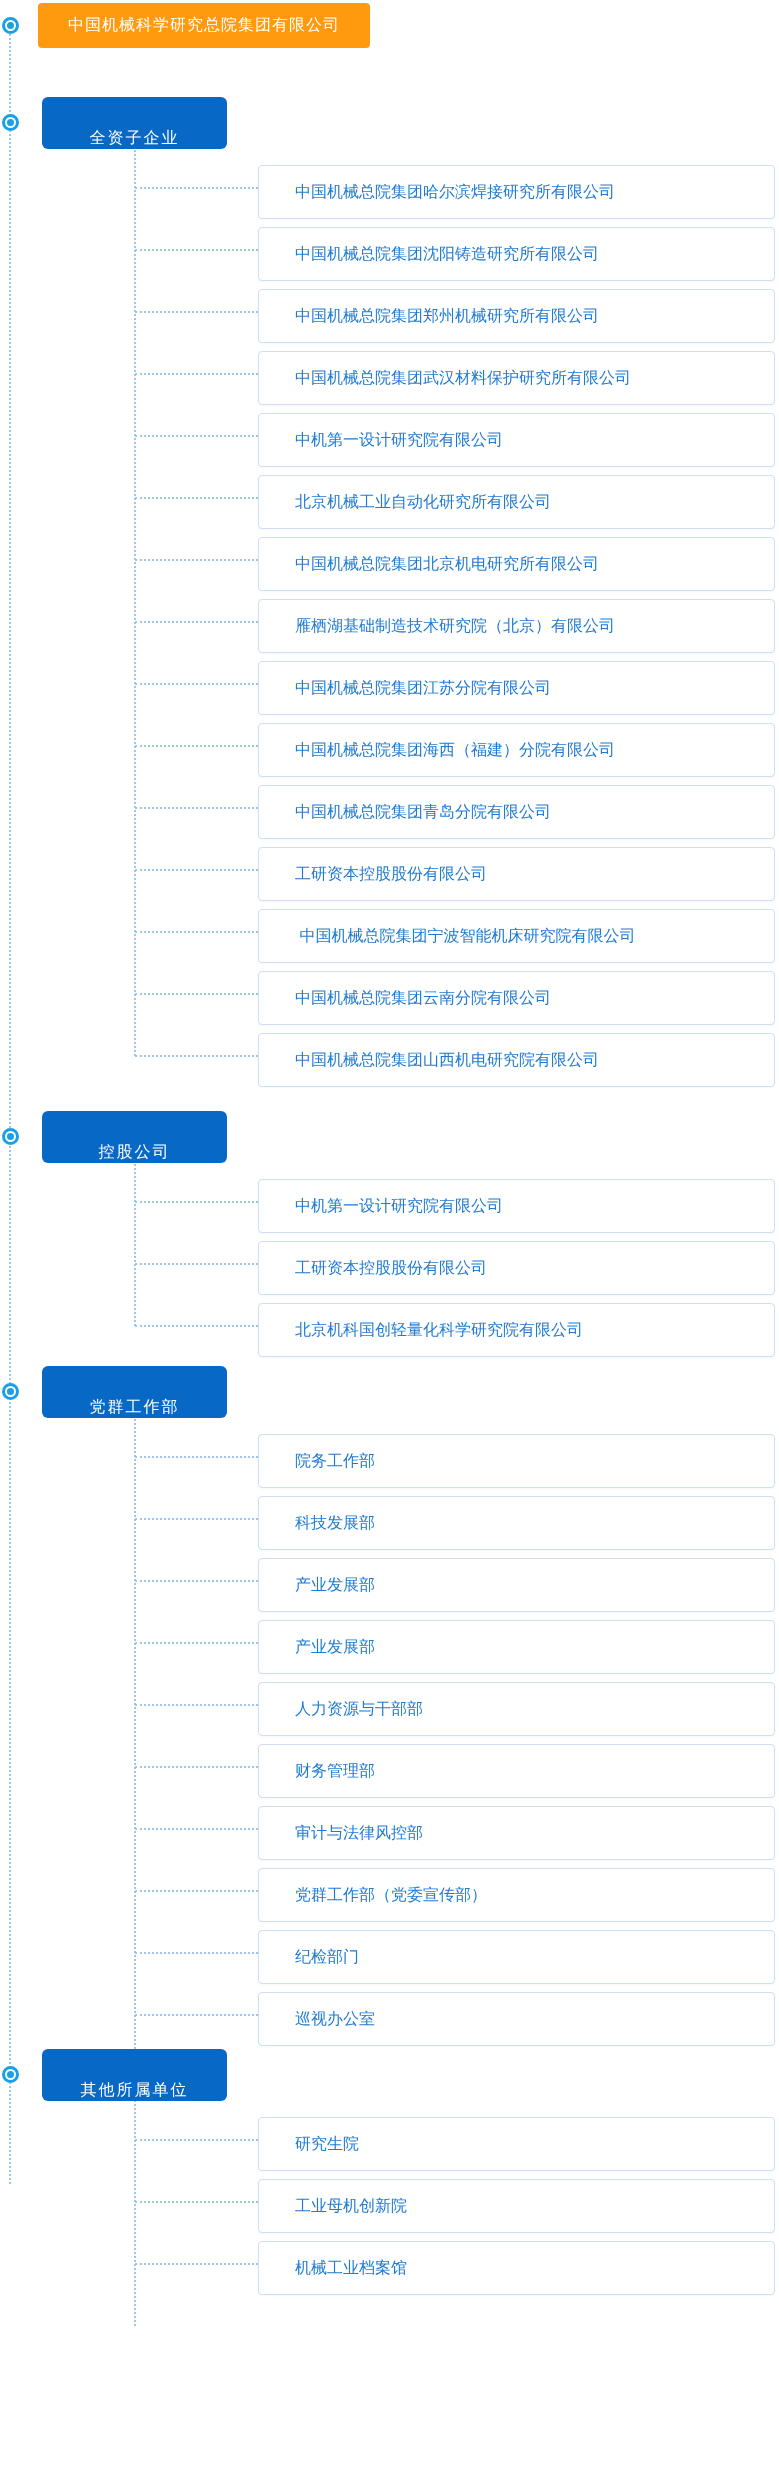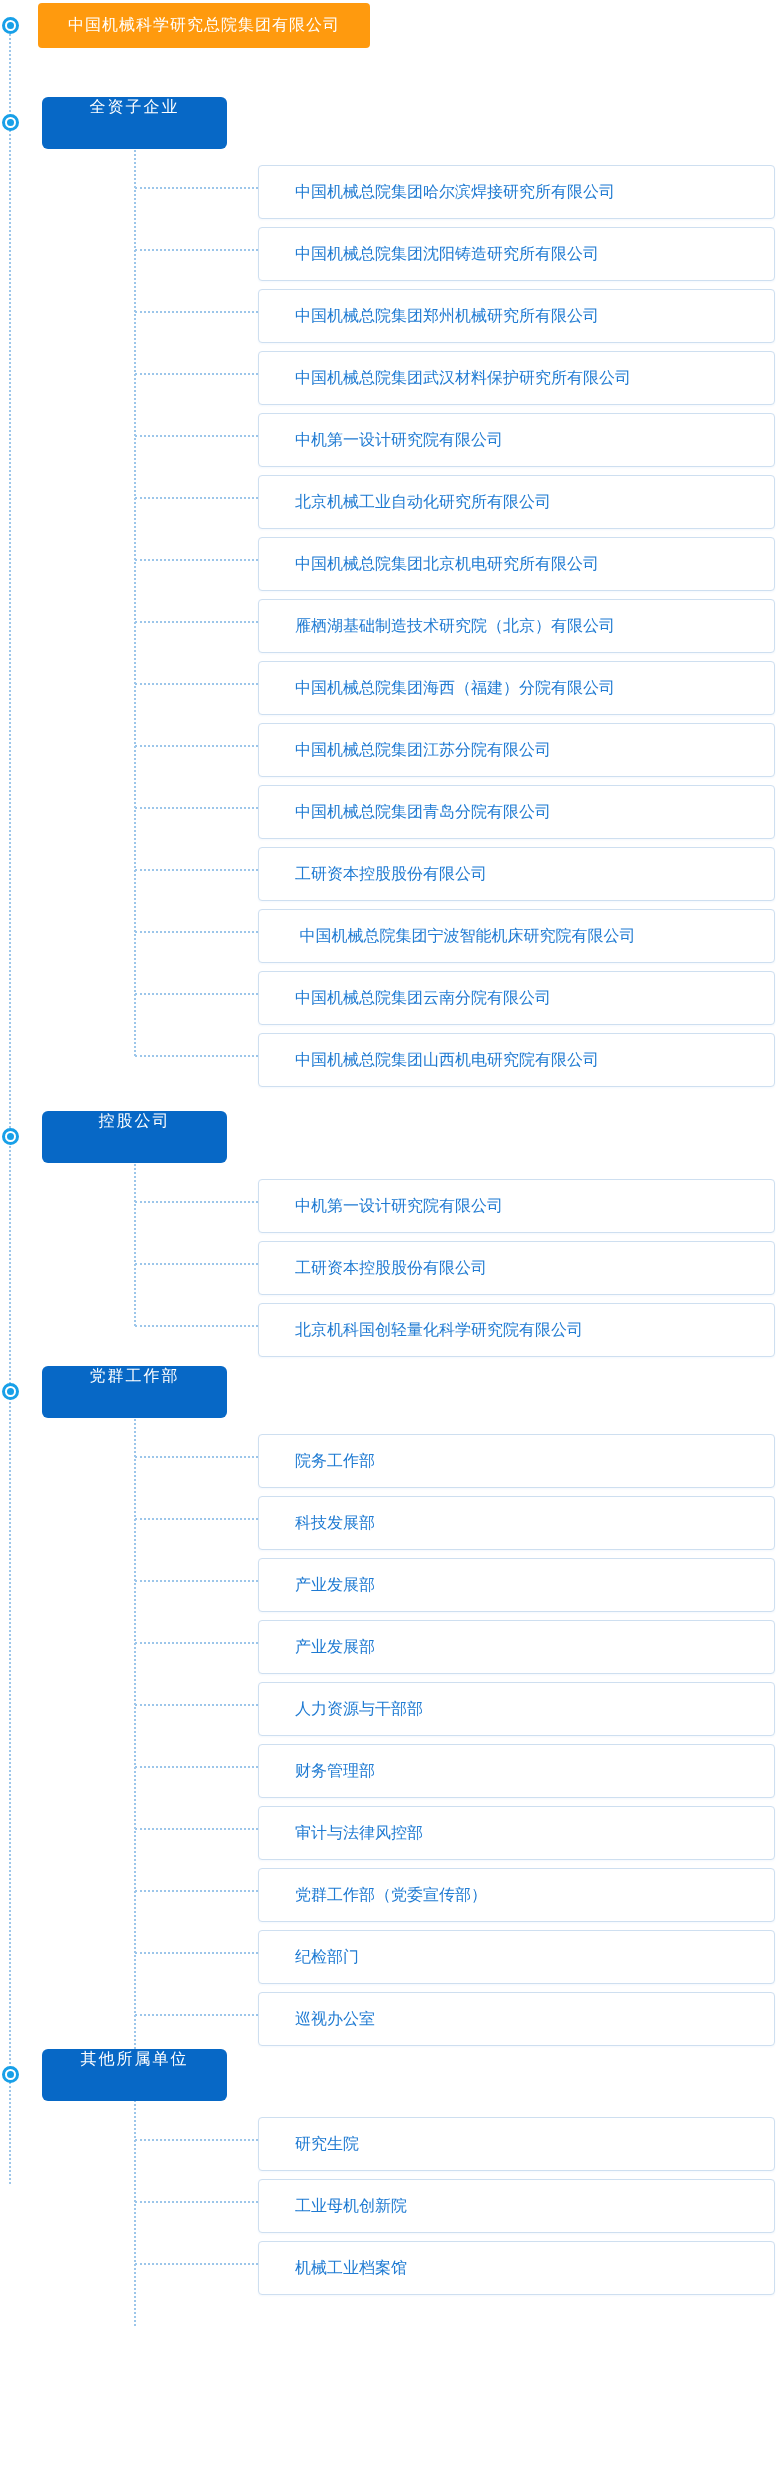--- a/index.html
+++ b/index.html
@@ -39,21 +39,21 @@
   .root-node{
     margin-left:19px;width:332px;height:45px;border-radius:4px;
     background:var(--orange-bg);color:var(--node-text);
     display:flex;align-items:center;justify-content:center;
     font-size:16px;letter-spacing:1px;
   }
 
   .section-header{
     margin-left:23px;width:185px;height:52px;border-radius:6px;
     background:var(--section-bg);color:var(--node-text);
-    display:flex;align-items:flex-start;justify-content:center;
+    display:flex;align-items:flex-end;justify-content:center;
     font-size:16px;letter-spacing:2px;
   }
 
   .section{position:relative;}
   .section:nth-of-type(1){margin-top:54px;}
   .section:nth-of-type(2){margin-top:37px;}
   .section:nth-of-type(3){margin-top:22px;}
   .section:nth-of-type(4){margin-top:13px;}
 
   .children{position:relative;margin-top:22px;margin-left:258px;}
@@ -156,28 +156,28 @@
   <div class="child-row">
     <div class="hline"></div>
     <div class="child-box">
       <span class="clabel">雁栖湖基础制造技术研究院（北京）有限公司</span>
     </div>
   </div>
 
   <div class="child-row">
     <div class="hline"></div>
     <div class="child-box">
+      <span class="clabel">中国机械总院集团江苏分院有限公司</span>
+    </div>
+  </div>
+
+  <div class="child-row">
+    <div class="hline"></div>
+    <div class="child-box">
       <span class="clabel">中国机械总院集团海西（福建）分院有限公司</span>
-    </div>
-  </div>
-
-  <div class="child-row">
-    <div class="hline"></div>
-    <div class="child-box">
-      <span class="clabel">中国机械总院集团江苏分院有限公司</span>
     </div>
   </div>
 
   <div class="child-row">
     <div class="hline"></div>
     <div class="child-box">
       <span class="clabel">中国机械总院集团青岛分院有限公司</span>
     </div>
   </div>
 

